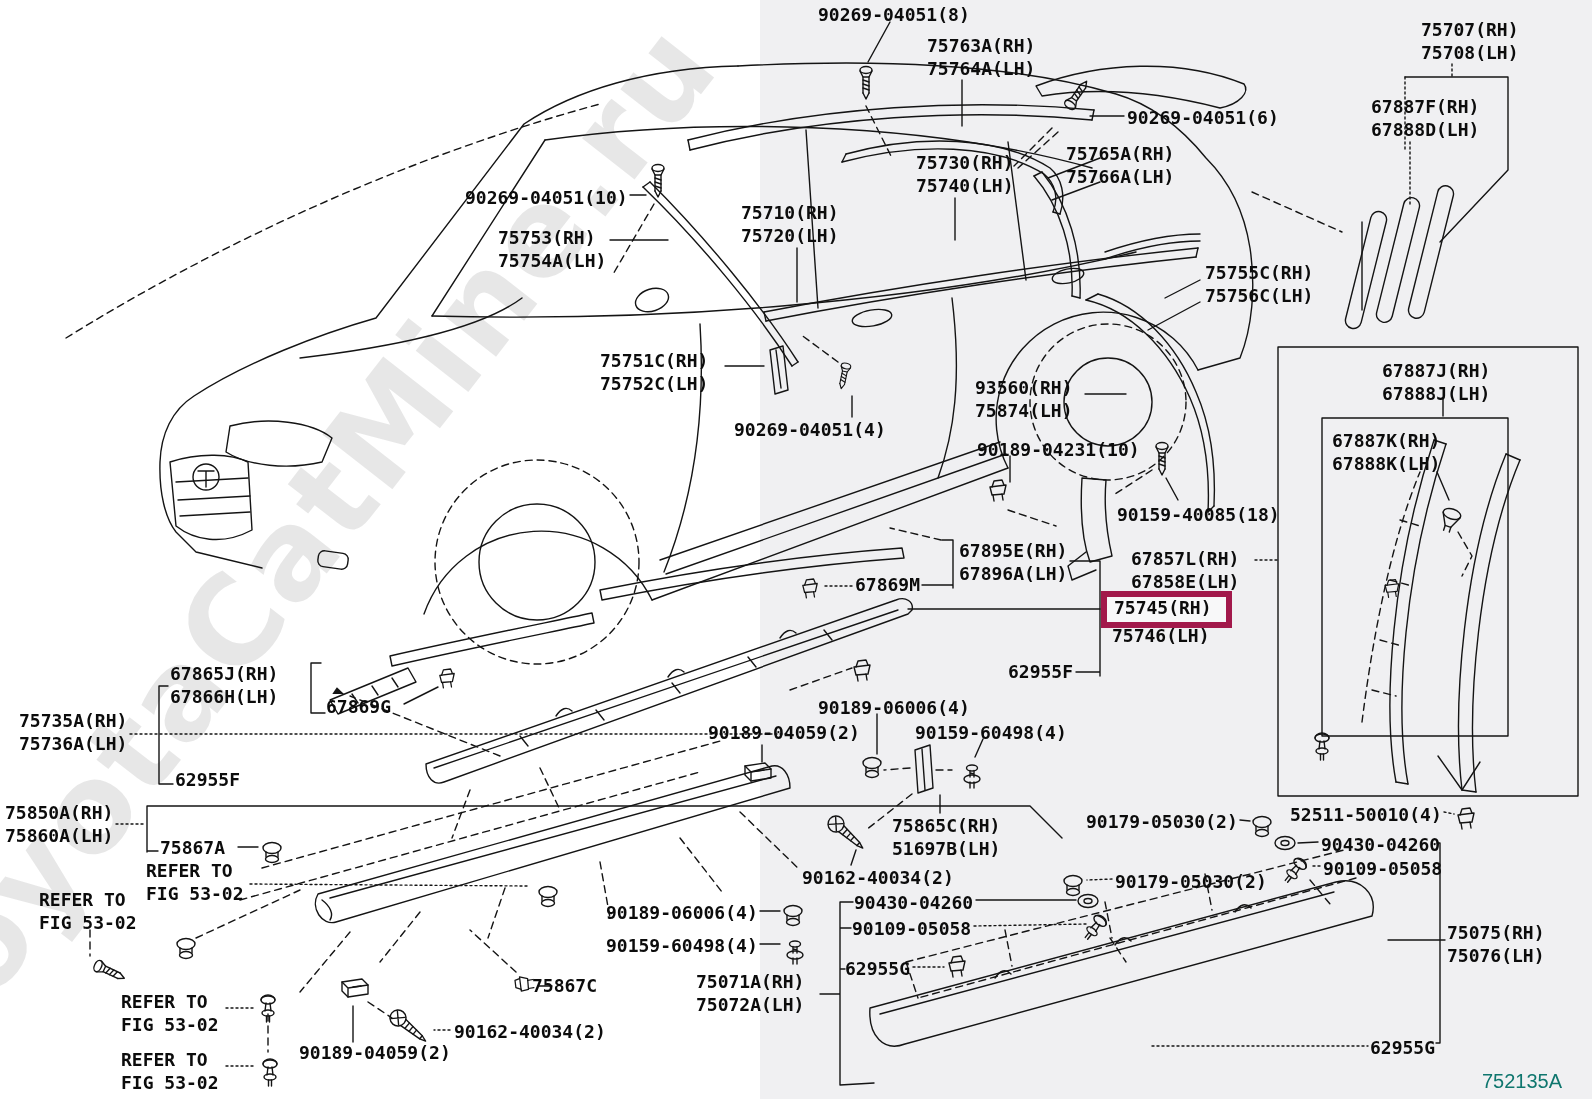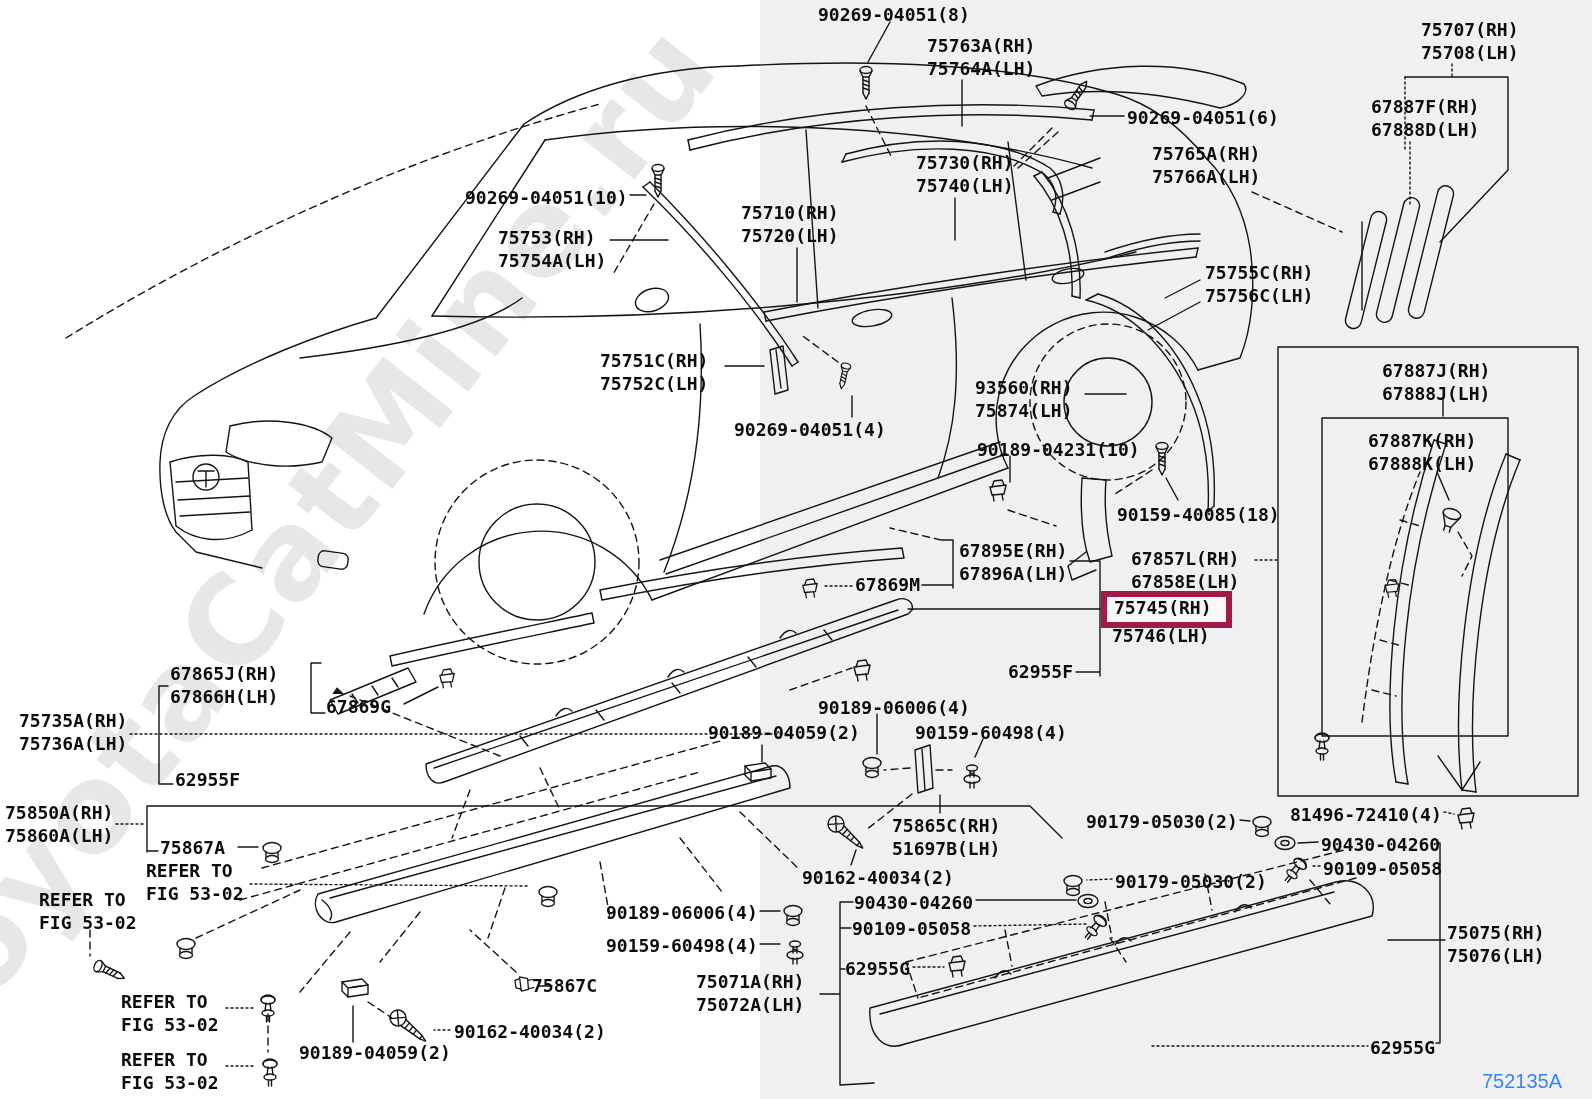--- a/index.html
+++ b/index.html
@@ -3,21 +3,21 @@
 <meta charset="utf-8">
 <style>
   html,body{margin:0;padding:0}
   body{width:1592px;height:1099px;position:relative;overflow:hidden;background:#ffffff}
   .graypane{position:absolute;left:760px;top:0;width:832px;height:1099px;background:#f0f0f2;z-index:0}
   .wm{position:absolute;left:-30px;top:935px;z-index:1;transform:rotate(-52deg);transform-origin:0 100%;
       font:bold 122px "DejaVu Sans",sans-serif;letter-spacing:3px;color:rgba(20,20,20,0.10);white-space:nowrap}
   svg.scene{position:absolute;left:0;top:0;z-index:2}
   .lbl{position:absolute;font:bold 18px/22.5px "DejaVu Sans Mono",monospace;color:#0c0c0c;white-space:pre-line;z-index:3}
   .hl{position:absolute;left:1101px;top:591px;width:119px;height:25px;border:6px solid #a2194b;background:rgba(255,255,255,0.5);z-index:2}
-  .footer{position:absolute;left:1482px;top:1070px;font:20px "Liberation Sans",sans-serif;color:#3b82f6;z-index:3}
+  .footer{position:absolute;left:1482px;top:1070px;font:20px "Liberation Sans",sans-serif;color:#0f766e;z-index:3}
   .dsh{stroke-dasharray:7 5}
   .dot{stroke-dasharray:2 3}
 </style>
 </head>
 <body>
 
 <div class="graypane"></div>
 <div class="wm">ToyotaCatMine.ru</div>
 
 <svg class="scene" width="1592" height="1099" viewBox="0 0 1592 1099">
@@ -324,39 +324,39 @@
 <div class="lbl" style="left:818px;top:4px">90269-04051(8)</div>
 <div class="lbl" style="left:927px;top:35px">75763A(RH)
 75764A(LH)</div>
 <div class="lbl" style="left:1127px;top:107px">90269-04051(6)</div>
 <div class="lbl" style="left:1421px;top:19px">75707(RH)
 75708(LH)</div>
 <div class="lbl" style="left:1371px;top:96px">67887F(RH)
 67888D(LH)</div>
 <div class="lbl" style="left:916px;top:152px">75730(RH)
 75740(LH)</div>
-<div class="lbl" style="left:1152px;top:143px">75765A(RH)
+<div class="lbl" style="left:1066px;top:143px">75765A(RH)
 75766A(LH)</div>
 <div class="lbl" style="left:465px;top:187px">90269-04051(10)</div>
 <div class="lbl" style="left:498px;top:227px">75753(RH)
 75754A(LH)</div>
 <div class="lbl" style="left:741px;top:202px">75710(RH)
 75720(LH)</div>
 <div class="lbl" style="left:1205px;top:262px">75755C(RH)
 75756C(LH)</div>
 <div class="lbl" style="left:600px;top:350px">75751C(RH)
 75752C(LH)</div>
 <div class="lbl" style="left:975px;top:377px">93560(RH)
 75874(LH)</div>
 <div class="lbl" style="left:734px;top:419px">90269-04051(4)</div>
 <div class="lbl" style="left:977px;top:439px">90189-04231(10)</div>
 <div class="lbl" style="left:1117px;top:504px">90159-40085(18)</div>
 <div class="lbl" style="left:1382px;top:360px">67887J(RH)
 67888J(LH)</div>
-<div class="lbl" style="left:1368px;top:430px">67887K(RH)
+<div class="lbl" style="left:1332px;top:430px">67887K(RH)
 67888K(LH)</div>
 <div class="lbl" style="left:959px;top:540px">67895E(RH)
 67896A(LH)</div>
 <div class="lbl" style="left:855px;top:574px">67869M</div>
 <div class="lbl" style="left:1131px;top:548px">67857L(RH)
 67858E(LH)</div>
 <div class="lbl" style="left:1114px;top:597px">75745(RH)</div>
 <div class="lbl" style="left:1112px;top:625px">75746(LH)</div>
 <div class="lbl" style="left:1008px;top:661px">62955F</div>
 <div class="lbl" style="left:170px;top:663px">67865J(RH)
@@ -380,21 +380,21 @@
 <div class="lbl" style="left:802px;top:867px">90162-40034(2)</div>
 <div class="lbl" style="left:606px;top:902px">90189-06006(4)</div>
 <div class="lbl" style="left:606px;top:935px">90159-60498(4)</div>
 <div class="lbl" style="left:532px;top:975px">75867C</div>
 <div class="lbl" style="left:696px;top:971px">75071A(RH)
 75072A(LH)</div>
 <div class="lbl" style="left:854px;top:892px">90430-04260</div>
 <div class="lbl" style="left:852px;top:918px">90109-05058</div>
 <div class="lbl" style="left:845px;top:958px">62955G</div>
 <div class="lbl" style="left:1086px;top:811px">90179-05030(2)</div>
-<div class="lbl" style="left:1290px;top:804px">81496-72410(4)</div>
+<div class="lbl" style="left:1290px;top:804px">52511-50010(4)</div>
 <div class="lbl" style="left:1321px;top:834px">90430-04260</div>
 <div class="lbl" style="left:1323px;top:858px">90109-05058</div>
 <div class="lbl" style="left:1115px;top:871px">90179-05030(2)</div>
 <div class="lbl" style="left:121px;top:991px">REFER TO
 FIG 53-02</div>
 <div class="lbl" style="left:299px;top:1042px">90189-04059(2)</div>
 <div class="lbl" style="left:121px;top:1049px">REFER TO
 FIG 53-02</div>
 <div class="lbl" style="left:454px;top:1021px">90162-40034(2)</div>
 <div class="lbl" style="left:1447px;top:922px">75075(RH)

